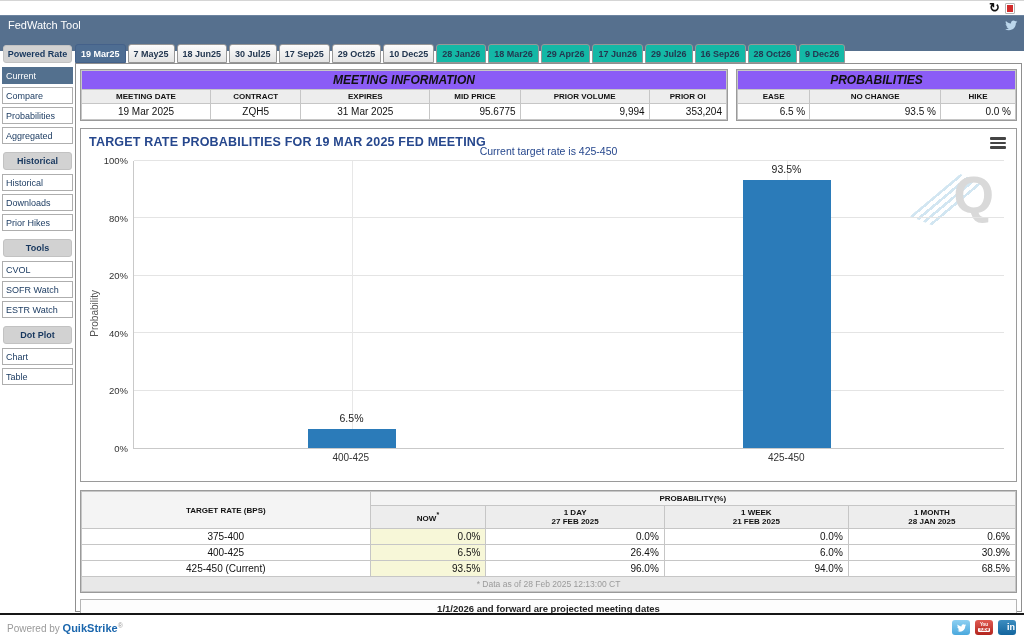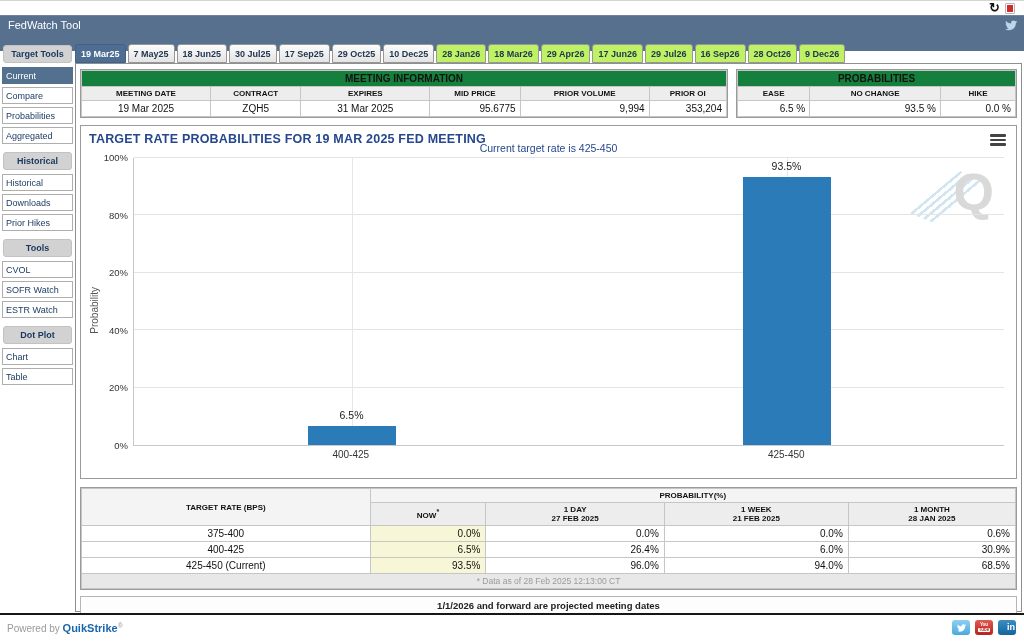--- a/index.html
+++ b/index.html
@@ -22,32 +22,32 @@
   .sidebar { position:absolute; left:2px; top:44px; width:71px; }
   .side-header { background:#d2d2d2; border:1px solid #c2c2c2; border-radius:3px; text-align:center; font-weight:bold; font-size:9px; color:#17375e; padding:3px 0; margin:8px 1px 4px; }
   .side-group:first-child .side-header { margin-top:0; }
   .side-item { background:#fff; border:1px solid #aeaeae; font-size:9px; color:#17375e; padding:2.5px 3px; margin:0 0 3px; cursor:pointer; }
   .side-item.selected { background:#53708e; color:#fff; border-color:#53708e; }
 
   
   .tabs { position:absolute; left:75px; top:41px; height:21px; display:flex; align-items:flex-end; }
   .tab { font-size:9px; font-weight:bold; color:#233750; background:linear-gradient(#fcfcfc,#e4e4e4); border:1px solid #979797; border-radius:3px 3px 0 0; padding:4px 5px 3px; margin-right:2px; cursor:pointer; white-space:nowrap; }
   .tab.selected { background:#4e6d92; color:#fff; border-color:#44618a; }
-  .tab.future { background:#bef264; }
+  .tab.future { background:#14b8a6; }
 
   
   .main-panel { position:absolute; left:75px; top:62px; width:947px; height:549px; border:1px solid #8f8f8f; background:#fff; padding:5px 4px 0; }
   .info-row { display:flex; gap:8px; }
   .box { border:1px solid #9a9a9a; }
   .meeting-box { flex:1; }
   .prob-box { width:281px; }
 
   table.grid { width:100%; border-collapse:collapse; }
   .grid th, .grid td { border:1px solid #c6c6c6; padding:2px 4px; }
-  .grid .title-row th { background:#15803d; font-size:10px; color:#111; }
+  .grid .title-row th { background:#8b5cf6; font-size:12px; color:#111;font-style:italic; }
   .grid .head-row th { background:#ededed; font-size:8px; color:#111; }
   .grid td { font-size:10px; color:#111; }
   .c { text-align:center; } .r { text-align:right; }
 
   
   .chart-panel { position:relative; margin-top:7px; height:354px; border:1px solid #9a9a9a; }
   .chart-title { color:#26478d; font-size:12.5px; font-weight:bold; padding:6px 8px 0; letter-spacing:.2px; }
   .menu-icon { position:absolute; right:10px; top:8px; width:16px; cursor:pointer; }
   .menu-icon div { height:2.5px; background:#444; margin-bottom:2px; border-radius:1px; }
   .chart-sub { text-align:center; color:#26478d; font-size:10.5px; margin-top:-4px; }
@@ -107,21 +107,21 @@
 
   <div class="titlebar">
     <div class="tb-text">FedWatch Tool</div>
     <svg class="tb-twitter" viewBox="0 0 24 24">
       <path fill="#bcd7ec" d="M23.4 4.8c-.8.4-1.7.6-2.6.8.9-.6 1.6-1.5 2-2.5-.9.5-1.9.9-2.9 1.1C19 3.3 17.8 2.8 16.5 2.8c-2.5 0-4.5 2-4.5 4.5 0 .4 0 .7.1 1-3.8-.2-7.1-2-9.4-4.7-.4.7-.6 1.5-.6 2.3 0 1.6.8 3 2 3.8-.7 0-1.4-.2-2-.6v.1c0 2.2 1.6 4 3.6 4.4-.7.2-1.4.2-2.1.1.6 1.8 2.3 3.1 4.3 3.2-1.6 1.2-3.5 2-5.7 2-.4 0-.7 0-1.1-.1 2 1.3 4.4 2 7 2 8.4 0 12.9-6.9 12.9-12.9v-.6c.9-.6 1.7-1.4 2.4-2.3z"></path>
     </svg>
   </div>
 
   <div class="sidebar">
     <div class="side-group">
-      <div class="side-header">Target Tools</div>
+      <div class="side-header">Powered Rate</div>
       <div class="side-item selected">Current</div>
       <div class="side-item">Compare</div>
       <div class="side-item">Probabilities</div>
       <div class="side-item">Aggregated</div>
     </div>
     <div class="side-group">
       <div class="side-header">Historical</div>
       <div class="side-item">Historical</div>
       <div class="side-item">Downloads</div>
       <div class="side-item">Prior Hikes</div>

